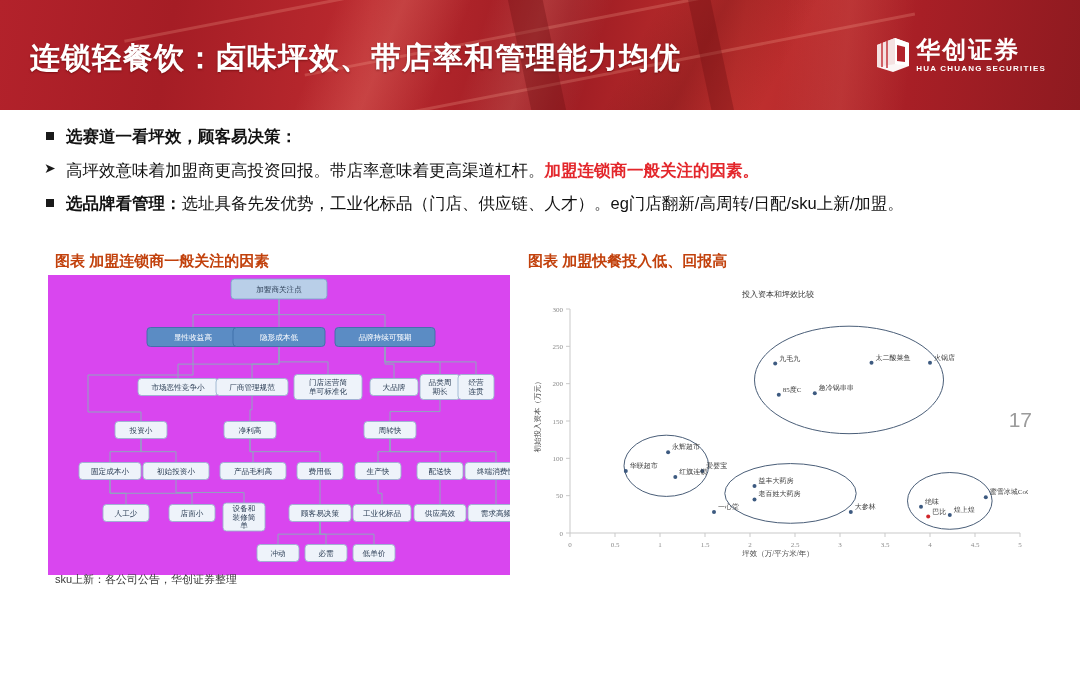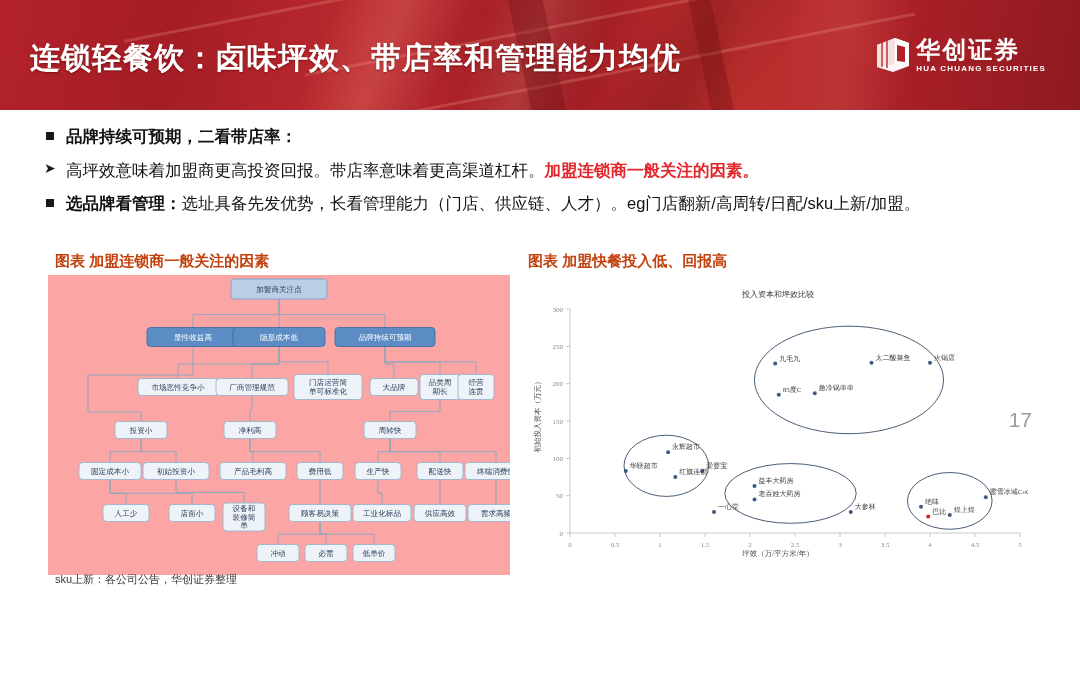--- a/index.html
+++ b/index.html
@@ -35,21 +35,21 @@
   .btext{font-size:16.5px;color:#111;line-height:1.25;}
   .b-strong{font-weight:bold;}
   .b-red{color:#e3262b;font-weight:bold;}
 
   
   .ex-title{position:absolute;color:#c2410c;font-size:15px;font-weight:bold;white-space:nowrap;}
   #ex-left{left:55px;top:252px;}
   #ex-right{left:528px;top:252px;}
 
   
-  #figL{position:absolute;left:48px;top:275px;width:462px;height:300px;background:#fca5a5;}
+  #figL{position:absolute;left:48px;top:275px;width:462px;height:300px;background:#d946ef;}
   #figL svg{position:absolute;left:0;top:0;}
   .nd{font-size:7.6px;fill:#2c3e55;text-anchor:middle;font-family:"Liberation Serif","DejaVu Serif",serif;}
   .nd-w{fill:#ffffff;}
   .src{position:absolute;left:55px;top:572px;font-size:11px;color:#3a3a3a;}
 
   
   #figR{position:absolute;left:528px;top:275px;width:500px;height:290px;background:#fff;}
   #figR svg{position:absolute;left:0;top:0;}
   .tick{font-size:7px;fill:#8a8a8a;font-family:"Liberation Serif",serif;}
   .axlab{font-size:7.5px;fill:#4a4a4a;font-family:"Liberation Serif","DejaVu Serif",serif;}
@@ -88,35 +88,35 @@
         <span class="logo-en">HUA CHUANG SECURITIES</span>
       </div>
     </div>
   </div>
 
   <div class="bullets">
 
     <div class="brow">
       <span class="bsq"></span>
       <span class="btext">
-        <span class="b-strong">品牌持续可预期，二看带店率：</span>
+        <span class="b-strong">选赛道一看坪效，顾客易决策：</span>
       </span>
     </div>
 
     <div class="brow">
       <span class="barrow">➤</span>
       <span class="btext">
         <span>高坪效意味着加盟商更高投资回报。带店率意味着更高渠道杠杆。</span><span class="b-red">加盟连锁商一般关注的因素。</span>
       </span>
     </div>
 
     <div class="brow">
       <span class="bsq"></span>
       <span class="btext">
-        <span class="b-strong">选品牌看管理：</span><span>选址具备先发优势，长看管理能力（门店、供应链、人才）。eg门店翻新/高周转/日配/sku上新/加盟。</span>
+        <span class="b-strong">选品牌看管理：</span><span>选址具备先发优势，工业化标品（门店、供应链、人才）。eg门店翻新/高周转/日配/sku上新/加盟。</span>
       </span>
     </div>
   </div>
 
   <div class="ex-title" id="ex-left">图表  加盟连锁商一般关注的因素</div>
   <div class="ex-title" id="ex-right">图表  加盟快餐投入低、回报高</div>
 
   <div id="figL">
     <svg width="462" height="300" viewBox="0 0 462 300" aria-hidden="true">
       <g id="tree-links" stroke="#8fa6bd" stroke-width="1" fill="none">

